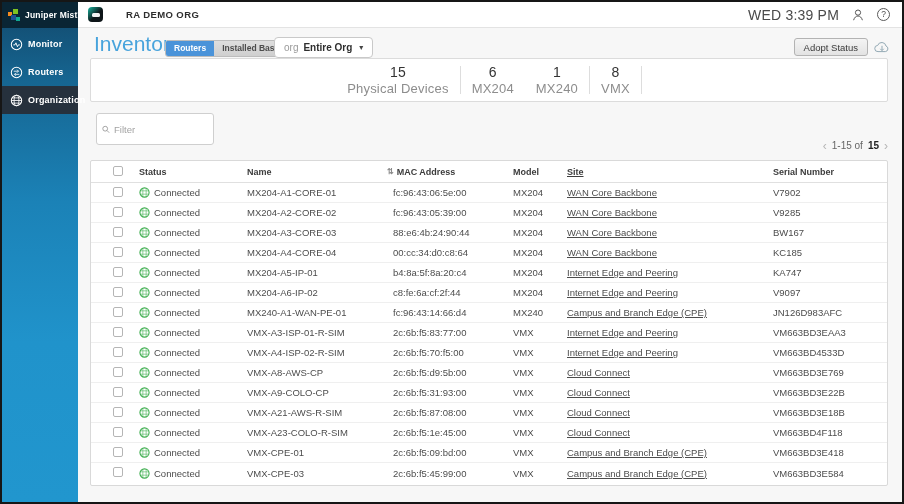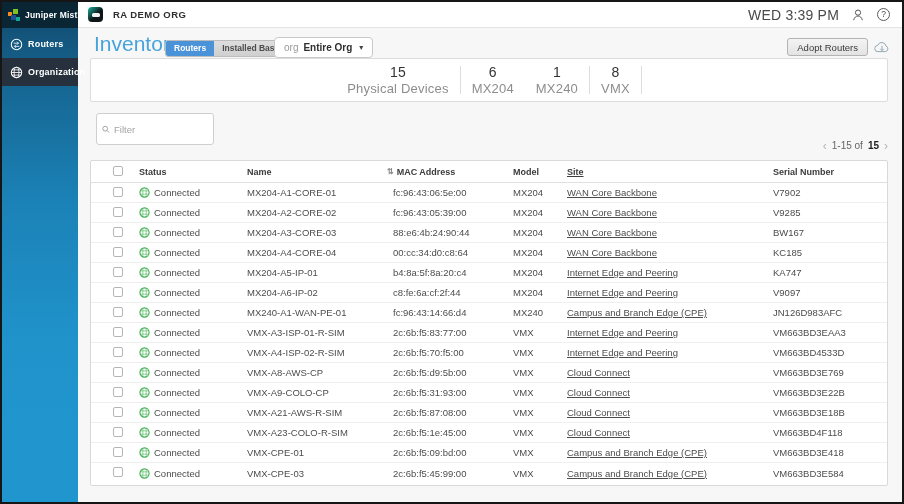--- a/index.html
+++ b/index.html
@@ -20,21 +20,21 @@
   .brand-name { color:#fff; font-size:8.5px; font-weight:bold; letter-spacing:.2px; white-space:nowrap; }
   .nav { margin-top:2px; }
   .nav-item { height:28px; display:flex; align-items:center; gap:5px; padding-left:8px; color:#fff;
     font-size:9px; font-weight:bold; letter-spacing:.2px; cursor:pointer; }
   .nav-item.selected { background:#26313d; }
   .nav-item svg { flex:0 0 13px; }
 
   
   .topbar { position:absolute; left:76px; right:0; top:0; height:26px; background:#fff;
     border-bottom:1px solid #e3e3e3; display:flex; align-items:center; }
-  .org-chip { display:flex; align-items:center; gap:10px; padding-left:10px; cursor:pointer; }
+  .org-chip { display:flex; align-items:center; gap:23px; padding-left:10px; cursor:pointer; }
   .org-avatar { width:15px; height:15px; border-radius:4px;
     background:linear-gradient(135deg,#17b9a4 0%,#0e1518 55%); position:relative; }
   .org-avatar i { position:absolute; left:3.5px; top:5.5px; width:8px; height:4px; border-radius:1.5px;
     background:#f2f2f2; }
   .org-name { font-size:9.5px; font-weight:bold; color:#2e2e2e; letter-spacing:.4px; }
   .topbar-right { margin-left:auto; display:flex; align-items:center; gap:12px; padding-right:12px; }
   .clock { font-size:14px; color:#4a4a4a; letter-spacing:.2px; }
   .help-circle { width:13px; height:13px; border:1px solid #5a5a5a; border-radius:50%; color:#4a4a4a;
     font-size:8.5px; line-height:11px; text-align:center; cursor:pointer; }
 
@@ -110,20 +110,27 @@
           <i class="bm-green"></i>
           <i class="bm-navy"></i>
           <i class="bm-teal"></i>
       </span>
       <span class="brand-name">Juniper Mist™</span>
     </div>
     <div class="nav">
       <div class="nav-item">
         <svg width="13" height="13" viewBox="0 0 14 14">
           <circle cx="7" cy="7" r="5.6" fill="none" stroke="#fff" stroke-width="1.1"></circle>
+          <path d="M3.6 7.4h1.8l1-2.2 1.6 4.2 1-2h1.6" fill="none" stroke="#fff" stroke-width="1"></path>
+        </svg>
+        <span>Monitor</span>
+      </div>
+      <div class="nav-item">
+        <svg width="13" height="13" viewBox="0 0 14 14">
+          <circle cx="7" cy="7" r="5.6" fill="none" stroke="#fff" stroke-width="1.1"></circle>
           <path d="M4 5.6h5m-1.4-1.6 1.6 1.6-1.6 1.6M10 9h-5m1.4-1.6L4.8 9l1.6 1.6" fill="none" stroke="#fff" stroke-width="0.9"></path>
         </svg>
         <span>Routers</span>
       </div>
       <div class="nav-item selected">
         <svg width="13" height="13" viewBox="0 0 14 14">
           <circle cx="7" cy="7" r="5.6" fill="none" stroke="#fff" stroke-width="1.1"></circle>
           <ellipse cx="7" cy="7" rx="2.6" ry="5.6" fill="none" stroke="#fff" stroke-width="0.9"></ellipse>
           <path d="M1.4 7h11.2M2.2 4.2h9.6M2.2 9.8h9.6" fill="none" stroke="#fff" stroke-width="0.9"></path>
         </svg>
@@ -152,21 +159,21 @@
   <div class="page-title">Inventory</div>
   <div class="tabs">
     <div class="tab on">Routers</div>
     <div class="tab off">Installed Base</div>
   </div>
   <div class="scope">
     <span class="pfx">org</span>
     <span class="val">Entire Org</span>
     <span class="caret">▾</span>
   </div>
-  <button class="adopt-btn">Adopt Routers</button>
+  <button class="adopt-btn">Adopt Status</button>
   <span class="cloud-btn">
     <svg width="16" height="13" viewBox="0 0 16 13">
       <path d="M4 10.6a3.1 3.1 0 0 1-.3-6.2A4.3 4.3 0 0 1 12 5a2.9 2.9 0 0 1-.6 5.6z" fill="none" stroke="#93a9b4" stroke-width="1"></path>
       <path d="M8 4.8v4.6M6.3 7.8 8 9.6l1.7-1.8" fill="none" stroke="#93a9b4" stroke-width="1"></path>
     </svg>
   </span>
 
   <div class="stats-card">
     <div class="stat">
       <div class="v">15</div>

